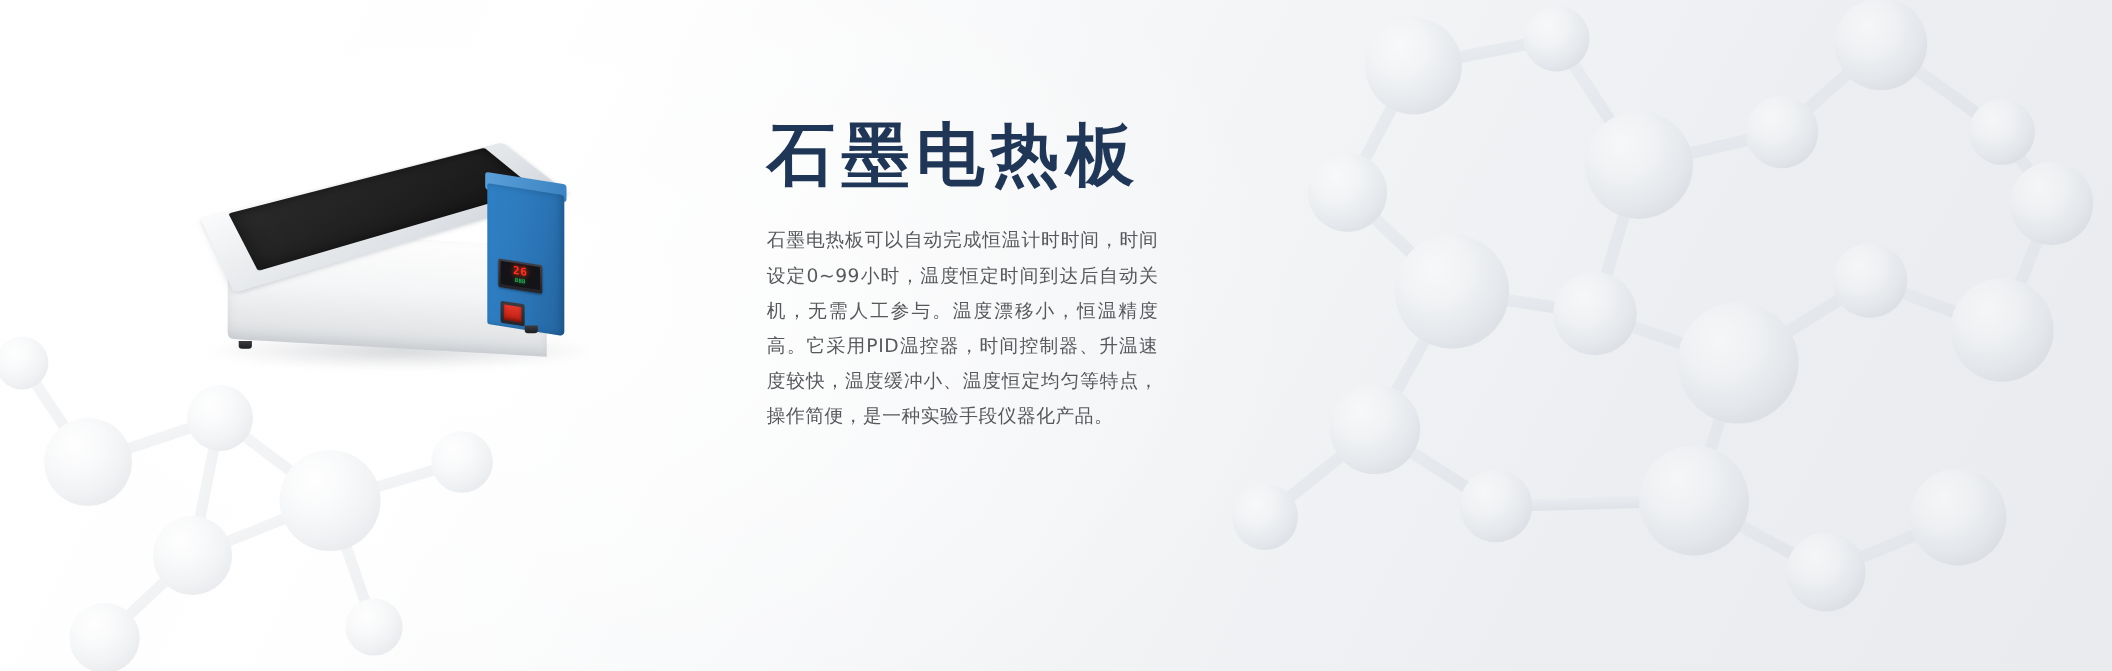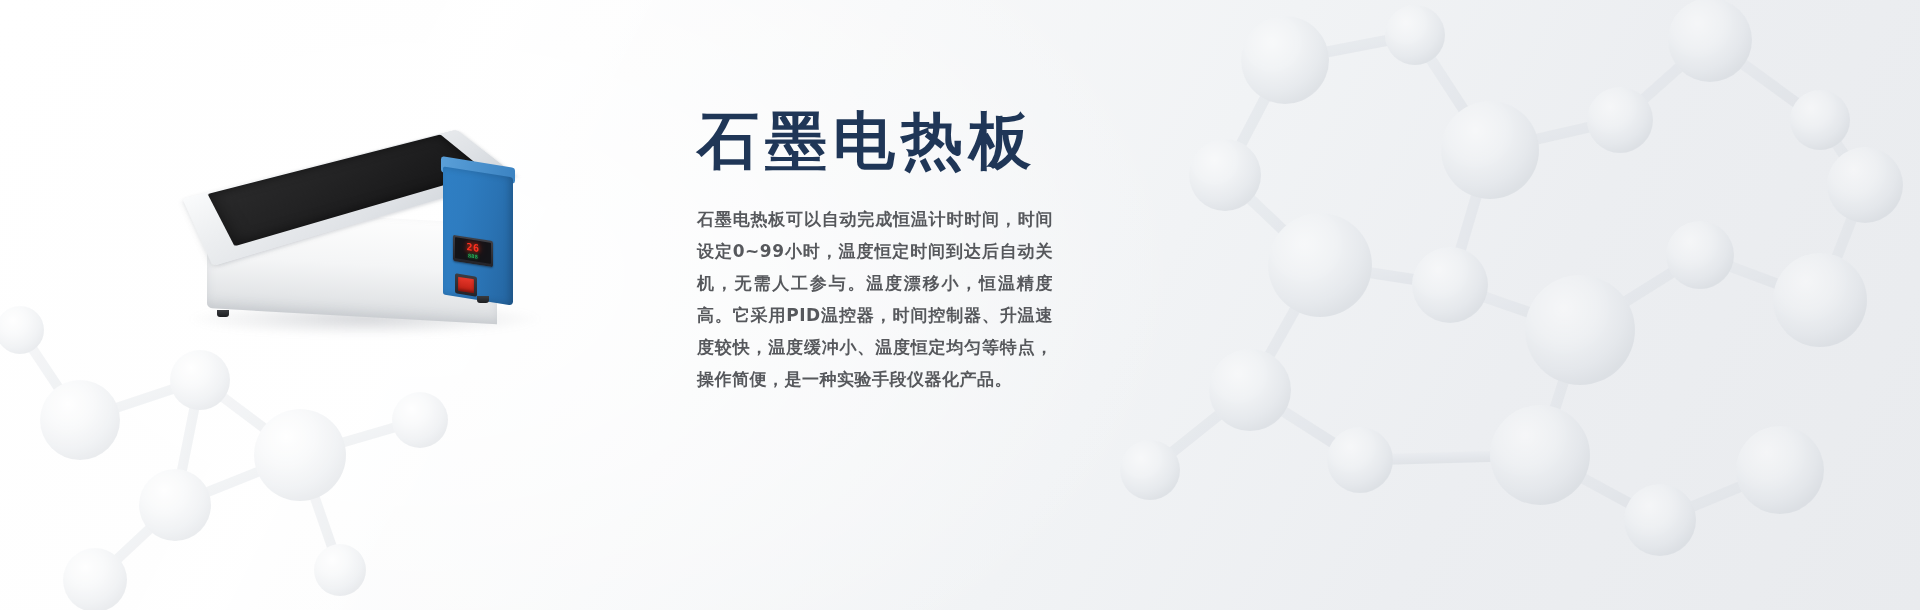--- a/index.html
+++ b/index.html
@@ -196,21 +196,21 @@
     font-weight:bold;
     letter-spacing:6px;
     color:#1f3657;
     line-height:1.08;
     white-space:nowrap;
   }
   .paragraph {
     margin-top:28px;
     font-family:"DejaVu Sans","Liberation Sans",sans-serif;
     font-size:17px;
-    font-weight:bold;
+    font-weight:normal;
     color:#56585c;
     line-height:32px;
     letter-spacing:.5px;
     width:356px;
     text-align:justify;
     text-justify:inter-character;
   }
 </style>
 </head>
 <body>

